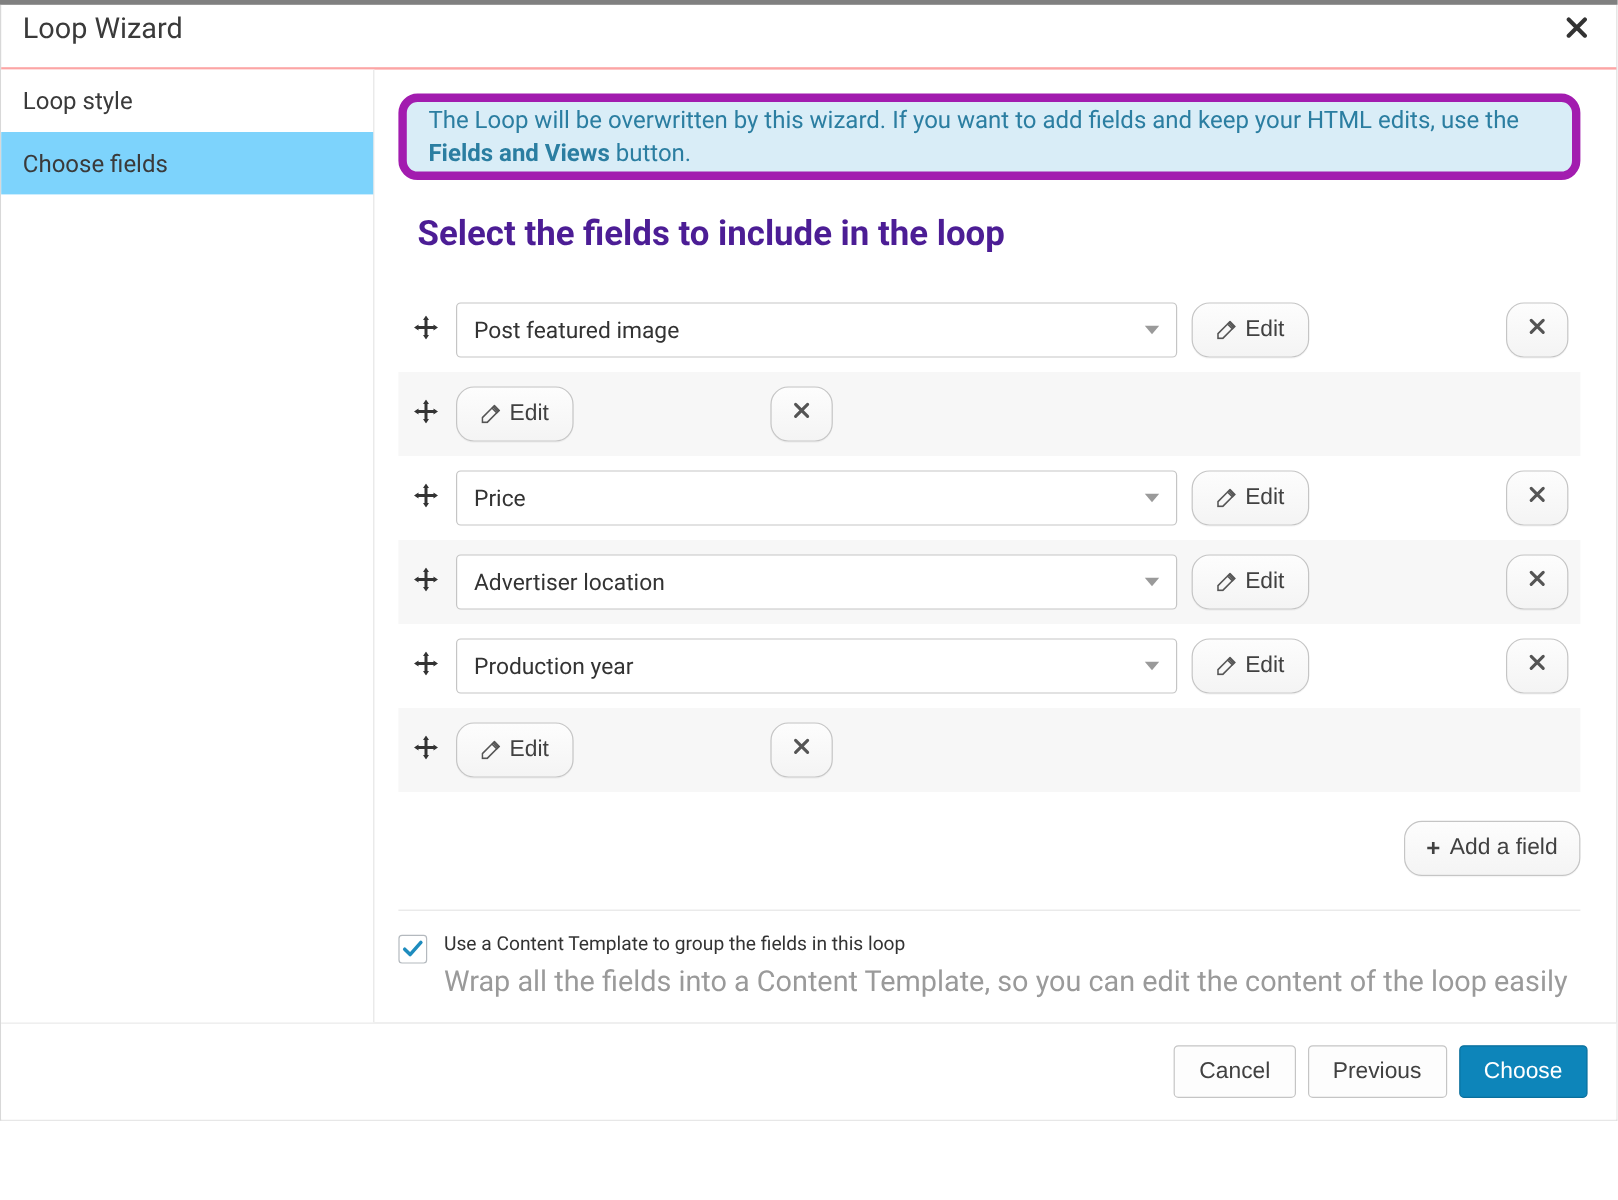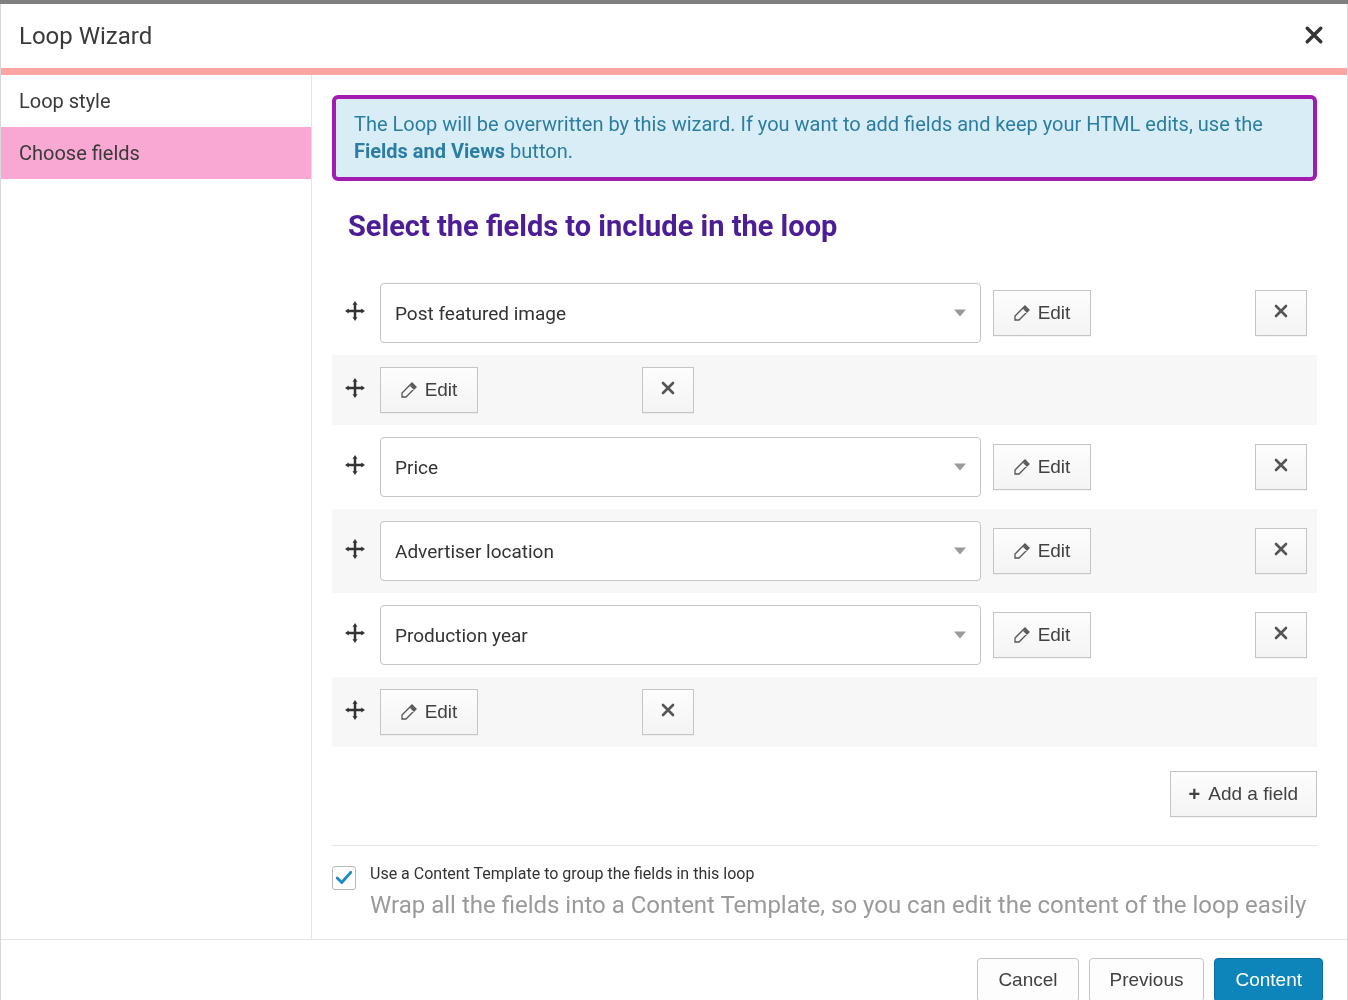--- a/index.html
+++ b/index.html
@@ -14,22 +14,22 @@
       border-top: 4px solid #808080;
     }
     .dialog {
       border: 1px solid #d8d8d8;
       border-top:none;
     }
     .dialog-header {
       display: flex;
       justify-content: space-between;
       align-items: center;
-      padding: 18px 24px 18px 18px;
-      border-bottom: 7px solid #fca5a5;
+      padding: 6px 24px 18px 18px;
+      border-bottom: 2px solid #fca5a5;
     }
     .dialog-title {
       font-size: 24px;
       font-weight: 400;
       color: #3a3a3a;
     }
     .close-x {
       font-size: 24px;
       cursor: pointer;
       color: #333;
@@ -43,31 +43,31 @@
       border-right: 1px solid #e5e5e5;
       background: #fff;
     }
     .sidebar-item {
       padding: 14px 18px;
       font-size: 20px;
       color: #3a3a3a;
       cursor: pointer;
     }
     .sidebar-item.active {
-      background: #f9a8d4;
+      background: #7dd3fc;
     }
     .main {
       flex: 1;
       padding: 20px 30px 20px 20px;
     }
     .notice {
       background: #d9edf7;
-      border: 4px solid #a21caf;
-      border-radius: 6px;
-      padding: 12px 18px;
+      border: 7px solid #a21caf;
+      border-radius: 16px;
+      padding: 2px 18px;
       font-size: 20px;
       line-height: 1.35;
       color: #2b7ea1;
       margin-bottom: 28px;
     }
     .notice strong {
       font-weight: 700;
     }
     .section-title {
       font-size: 29px;
@@ -95,21 +95,21 @@
       color: #333;
       cursor: move;
     }
     .drag-handle svg { width:20px; height:20px; }
     .field-select {
       flex: 1;
       position: relative;
     }
     .select-box {
       width: 100%;
-      height: 60px;
+      height: 46px;
       border: 1px solid #c5c5c5;
       border-radius: 4px;
       background: #fff;
       padding: 0 40px 0 14px;
       font-size: 19px;
       color: #333;
       display: flex;
       align-items: center;
       cursor: pointer;
       position: relative;
@@ -121,21 +121,21 @@
       right: 14px;
       top: 50%;
       transform: translateY(-50%);
       border-left: 6px solid transparent;
       border-right: 6px solid transparent;
       border-top: 7px solid #9a9a9a;
     }
     .btn {
       height: 46px;
       border: 1px solid #c5c5c5;
-      border-radius: 0;
+      border-radius: 15px;
       background: linear-gradient(#fdfdfd, #f4f4f4);
       padding: 0 16px;
       font-size: 19px;
       color: #414141;
       display: inline-flex;
       align-items: center;
       gap: 8px;
       cursor: pointer;
       box-shadow: 0 1px 0 rgba(0,0,0,0.04);
     }
@@ -392,16 +392,16 @@
         </div>
       </div>
 
     </div>
 
   </div>
 
   <div class="footer">
     <button class="btn-footer">Cancel</button>
     <button class="btn-footer">Previous</button>
-    <button class="btn-footer btn-primary">Content</button>
+    <button class="btn-footer btn-primary">Choose</button>
   </div>
 
 </div>
 
 </body></html>

